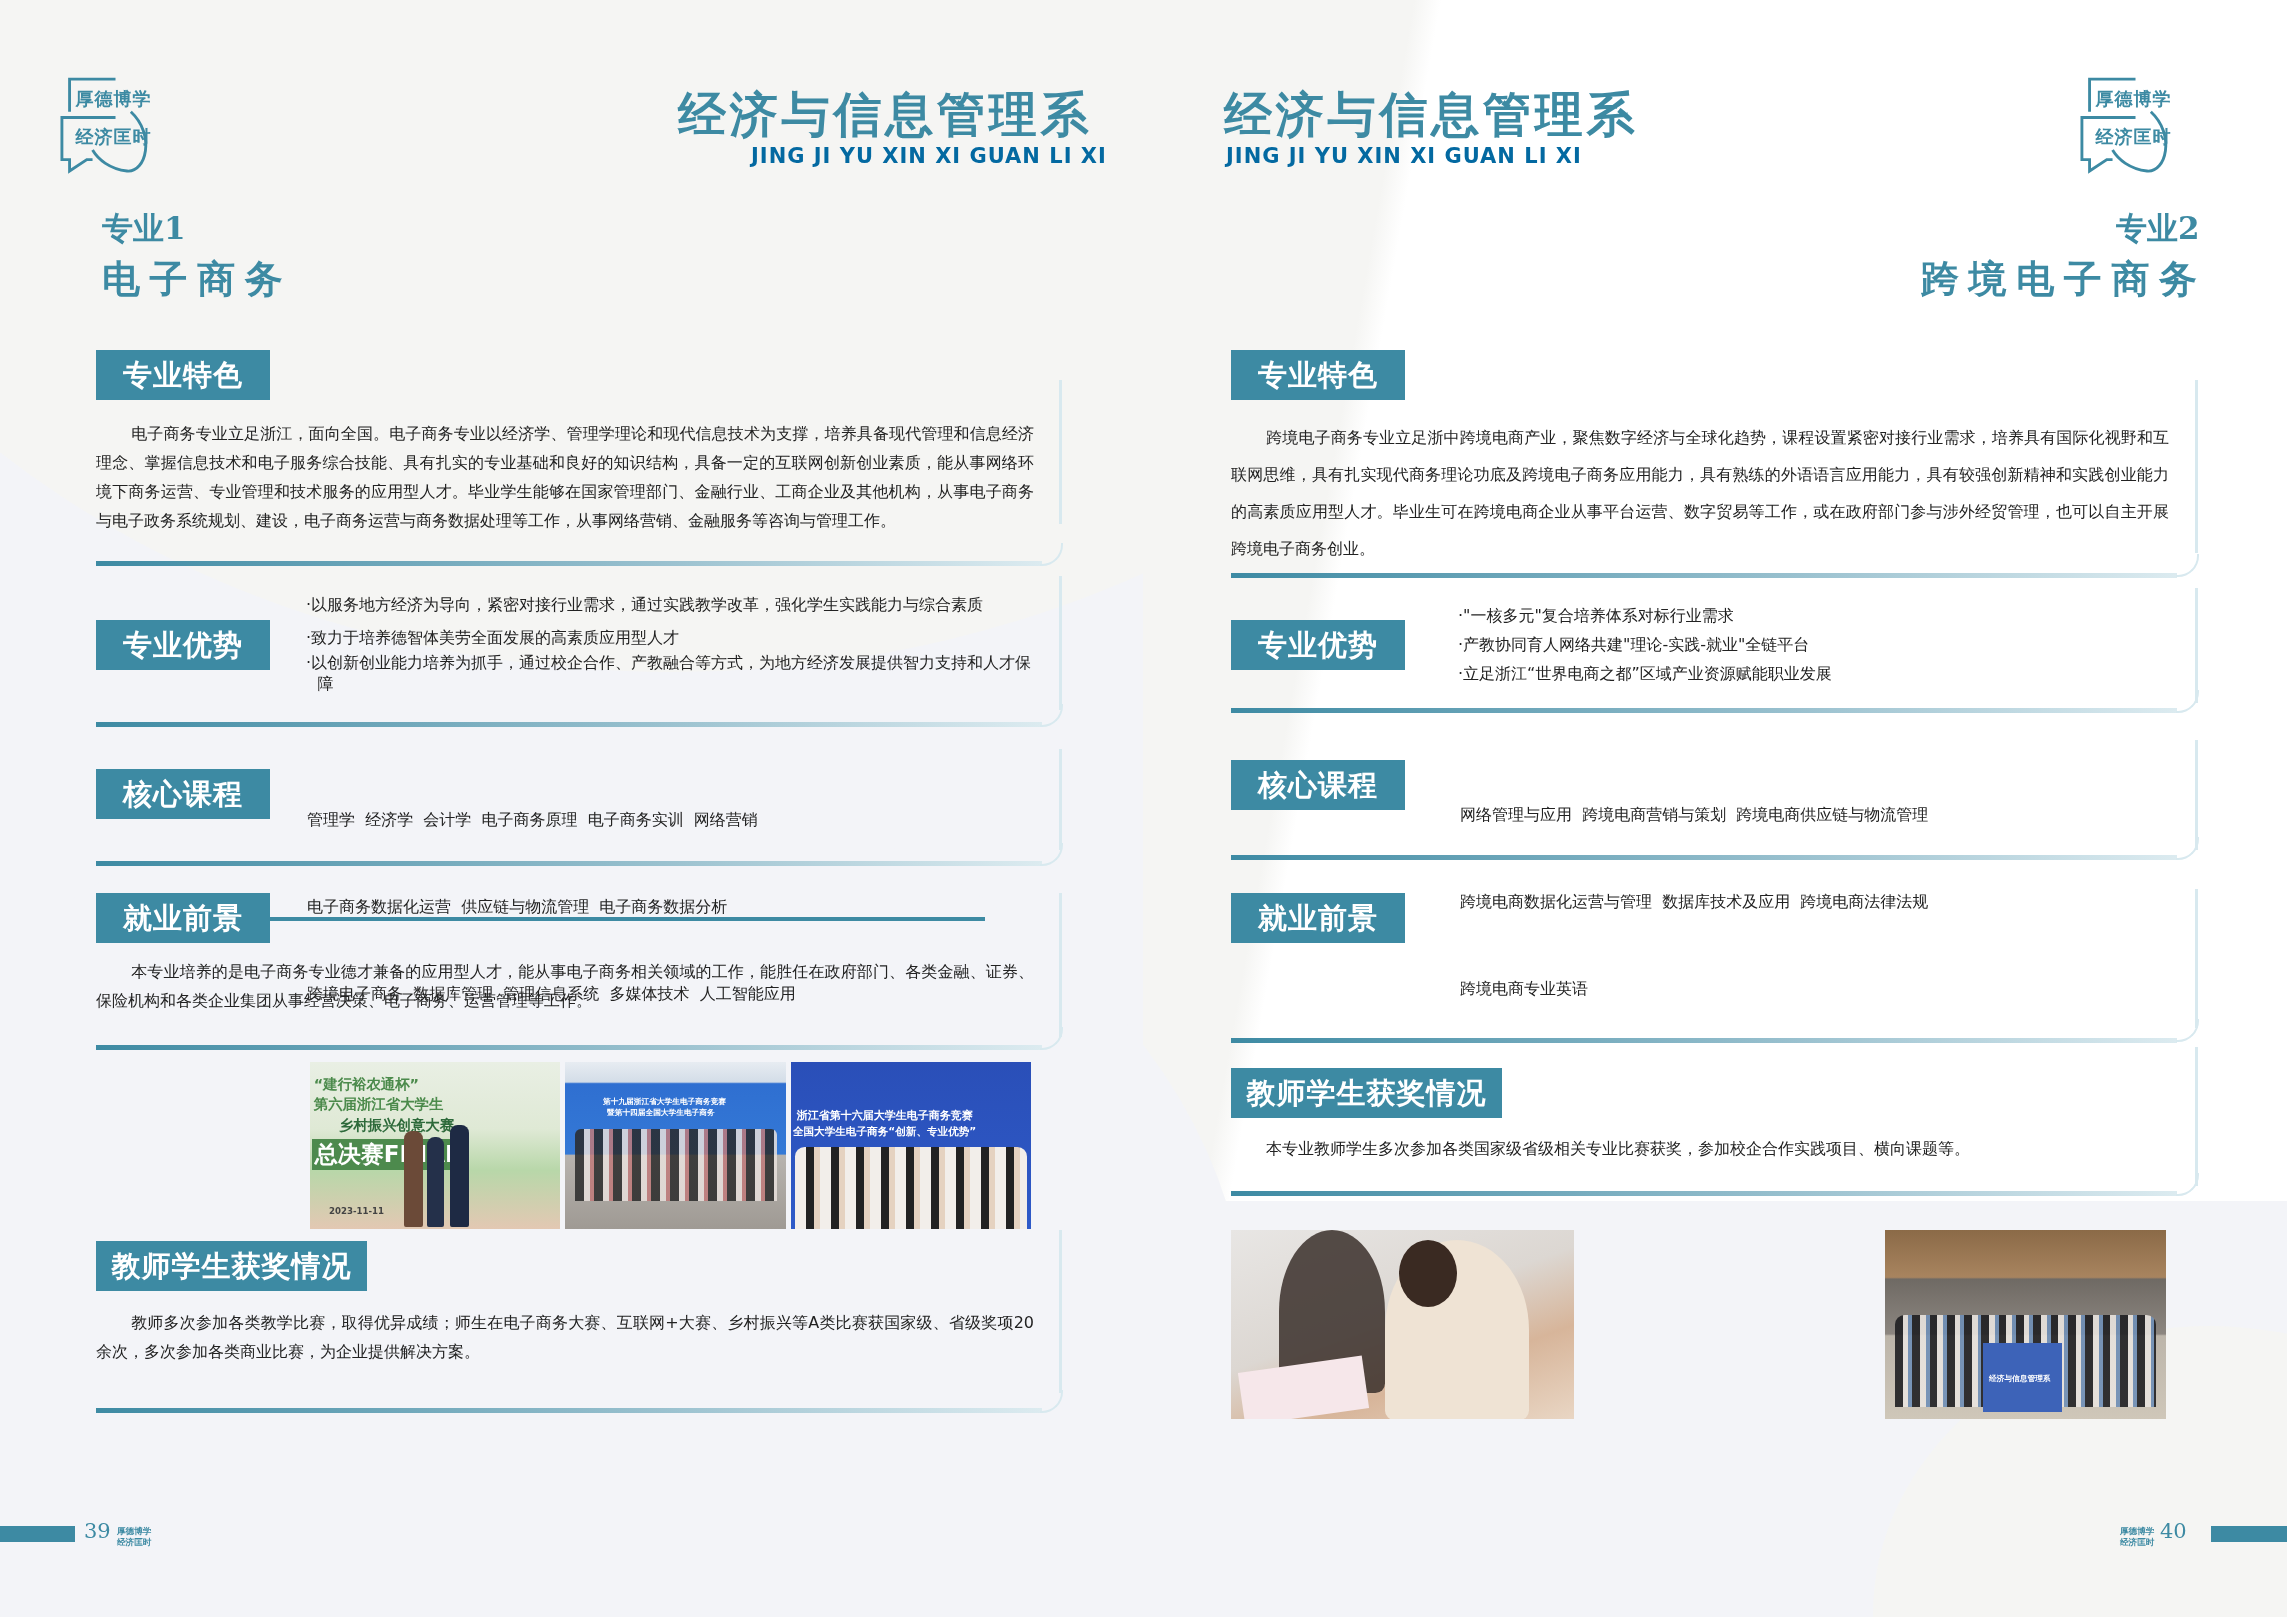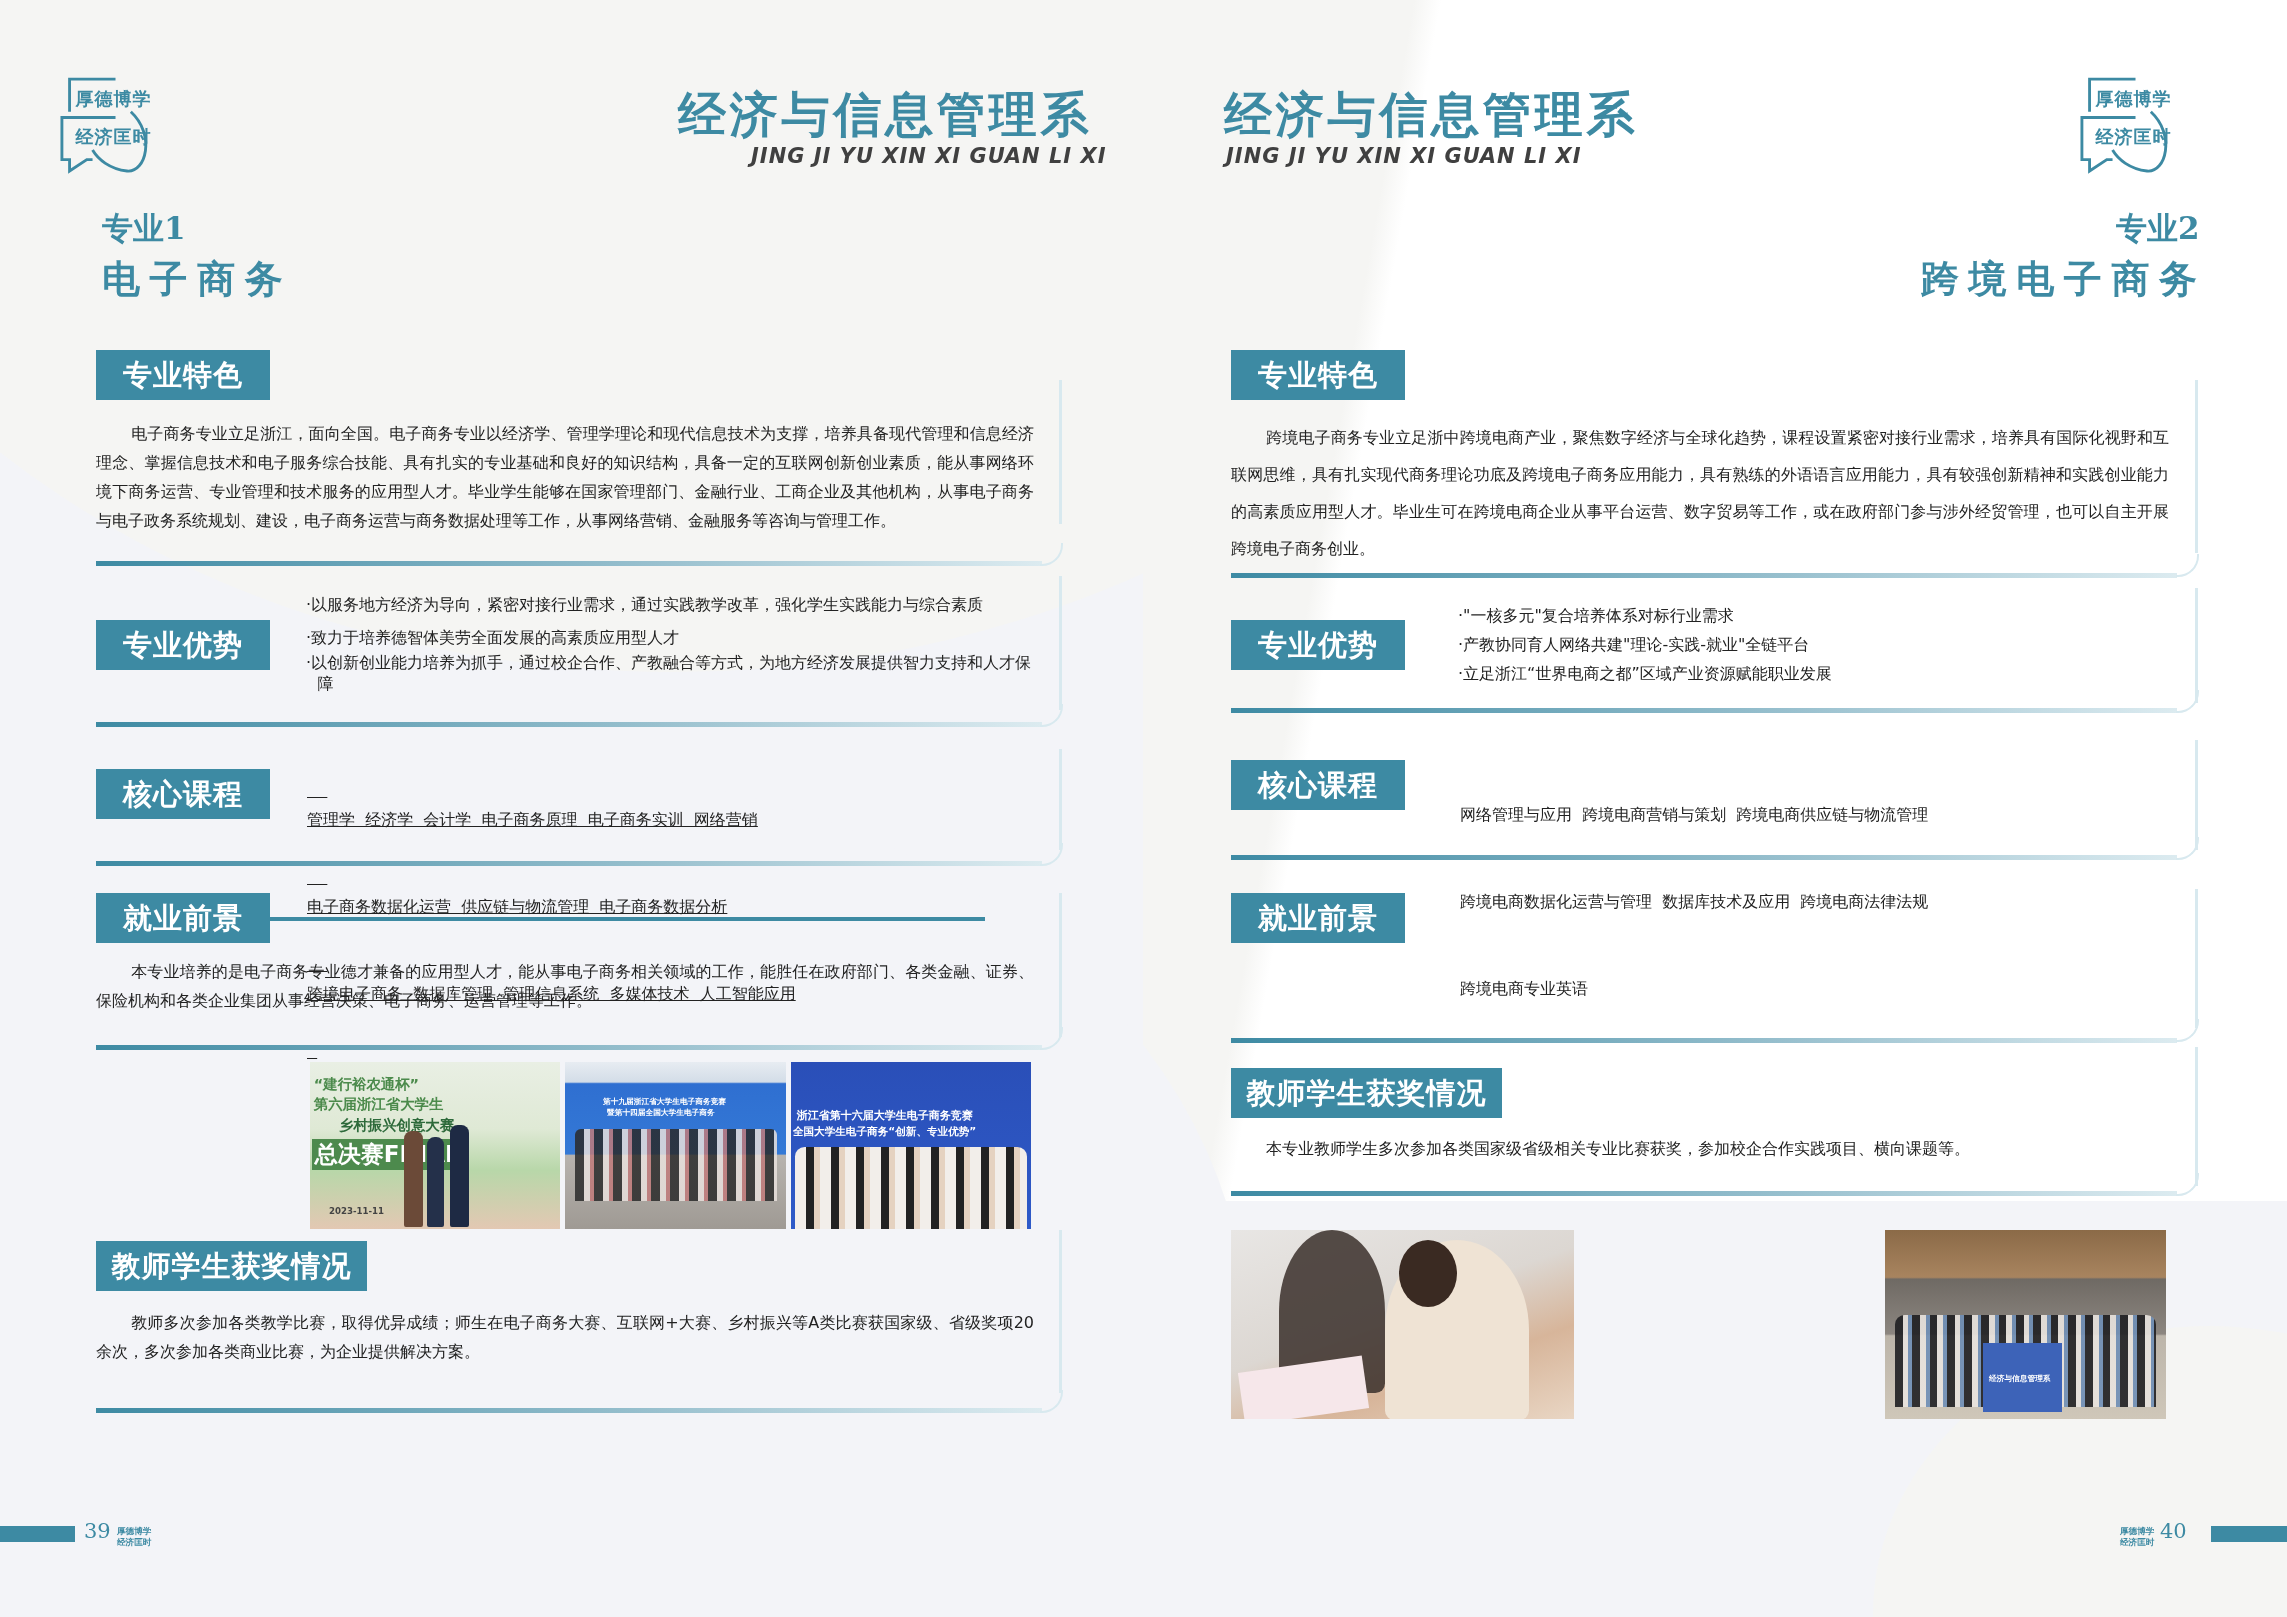--- a/index.html
+++ b/index.html
@@ -5,21 +5,21 @@
   html,body{margin:0;padding:0;}
   body{width:2287px;height:1618px;position:relative;overflow:hidden;background:#f3f4f8;font-family:"DejaVu Sans","Liberation Sans",sans-serif;color:#222;}
   .bg-shape{position:absolute;border-radius:50%;}
   .page{position:absolute;top:0;height:1426px;}
   .page-left{left:0;width:1143px;}
   .page-right{left:1143px;width:1144px;}
   .logo{position:absolute;width:134px;height:101px;}
   .logo svg{position:absolute;left:0;top:0;}
   .logo .l1,.logo .l2{position:absolute;font-size:18px;font-weight:bold;color:#3d8aa3;letter-spacing:1px;}
   .dept-title{position:absolute;font-family:"DejaVu Serif","Liberation Serif",serif;font-size:48px;font-weight:bold;color:#3d8aa3;letter-spacing:3.8px;}
-  .dept-pinyin{position:absolute;font-size:21px;color:#404040;font-weight:bold;letter-spacing:1px;font-style:italic;}
+  .dept-pinyin{position:absolute;font-size:21px;color:#0369a1;font-weight:bold;letter-spacing:1px;}
   .major-no{position:absolute;font-family:"DejaVu Serif","Liberation Serif",serif;font-size:31px;font-weight:bold;color:#3d8aa3;}
   .major-name{position:absolute;font-family:"DejaVu Serif","Liberation Serif",serif;font-size:38px;font-weight:bold;color:#3d8aa3;letter-spacing:9.6px;}
   .tag{position:absolute;background:#3d8aa3;color:#fff;font-size:29px;font-weight:bold;height:50px;line-height:50px;padding:0 27px;letter-spacing:1px;}
   .para{position:absolute;font-size:16px;line-height:29px;color:#222;text-align:justify;}
   .para .ind{display:inline-block;width:35px;}
   .list{position:absolute;font-size:16px;line-height:29px;color:#222;}
   .list div{margin:0;}
   .courses{position:absolute;font-size:16px;line-height:29px;color:#222;}
   .divider{position:absolute;height:4.8px;background:linear-gradient(90deg,#3d8aa3 0%,#9ac1cf 60%,#dcebf0 100%);}
   .vline{position:absolute;width:2.9px;background:#d8e9ef;}
@@ -73,21 +73,21 @@
   <div class="tag" style="left:96px;top:620px;">专业优势</div>
   <div class="list" style="left:306px;top:590px;width:730px;">
     <div style="margin-bottom:3.8px;">·以服务地方经济为导向，紧密对接行业需求，通过实践教学改革，强化学生实践能力与综合素质</div>
     <div>·致力于培养德智体美劳全面发展的高素质应用型人才</div>
     <div style="line-height:21px;padding-left:11.5px;text-indent:-11.5px;margin-bottom:9.6px;">·以创新创业能力培养为抓手，通过校企合作、产教融合等方式，为地方经济发展提供智力支持和人才保障</div>
   </div>
   <div class="divider" style="left:96px;top:722px;width:946px;"></div>
   <div class="corner" style="left:1040px;top:704px;"></div>
 
   <div class="tag" style="left:96px;top:769px;">核心课程</div>
-  <div class="courses" style="left:307px;top:747px;white-space:pre;text-decoration:underline;">
+  <div class="courses" style="left:307px;top:747px;white-space:pre;">
     <div>管理学  经济学  会计学  电子商务原理  电子商务实训  网络营销</div>
     <div>电子商务数据化运营  供应链与物流管理  电子商务数据分析</div>
     <div>跨境电子商务  数据库管理  管理信息系统  多媒体技术  人工智能应用</div>
   </div>
   <div class="divider" style="left:96px;top:861px;width:946px;"></div>
   <div class="corner" style="left:1040px;top:843px;"></div>
 
   <div class="tag" style="left:96px;top:893px;">就业前景</div>
   <div class="hline" style="left:269px;top:917px;width:716px;height:3.8px;"></div>
   <div class="para" style="left:96px;top:957px;width:938px;"><span class="ind"></span><span>本专业培养的是电子商务专业德才兼备的应用型人才，能从事电子商务相关领域的工作，能胜任在政府部门、各类金融、证券、保险机构和各类企业集团从事经营决策、电子商务、运营管理等工作。</span></div>

